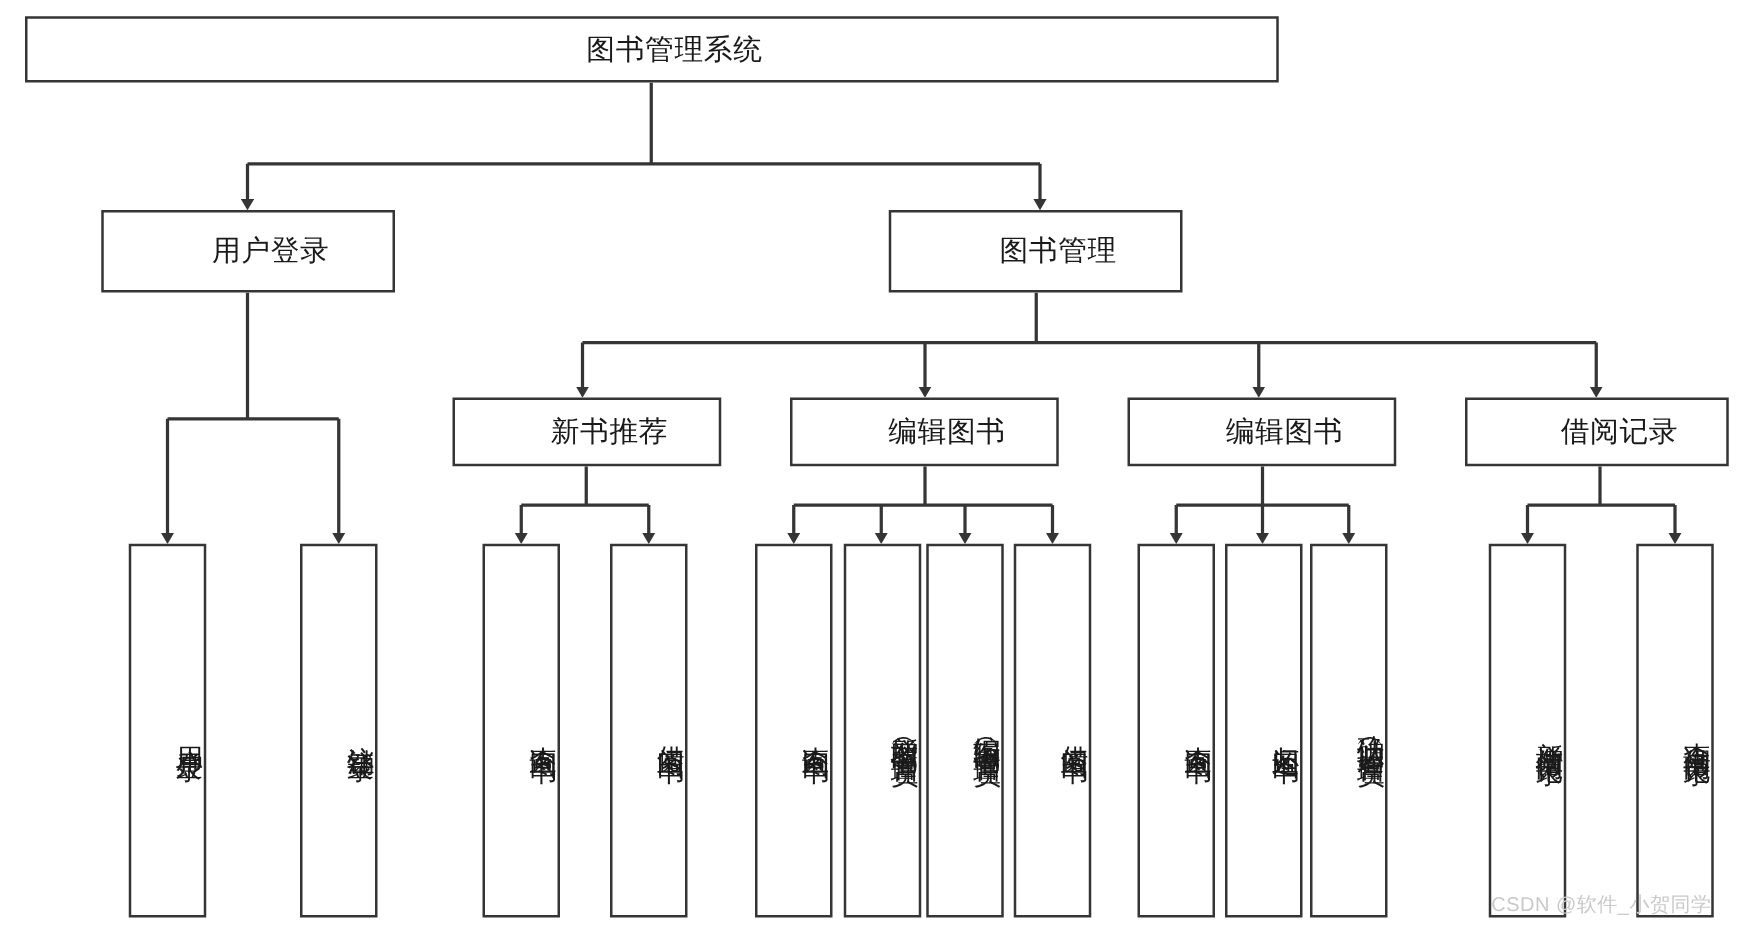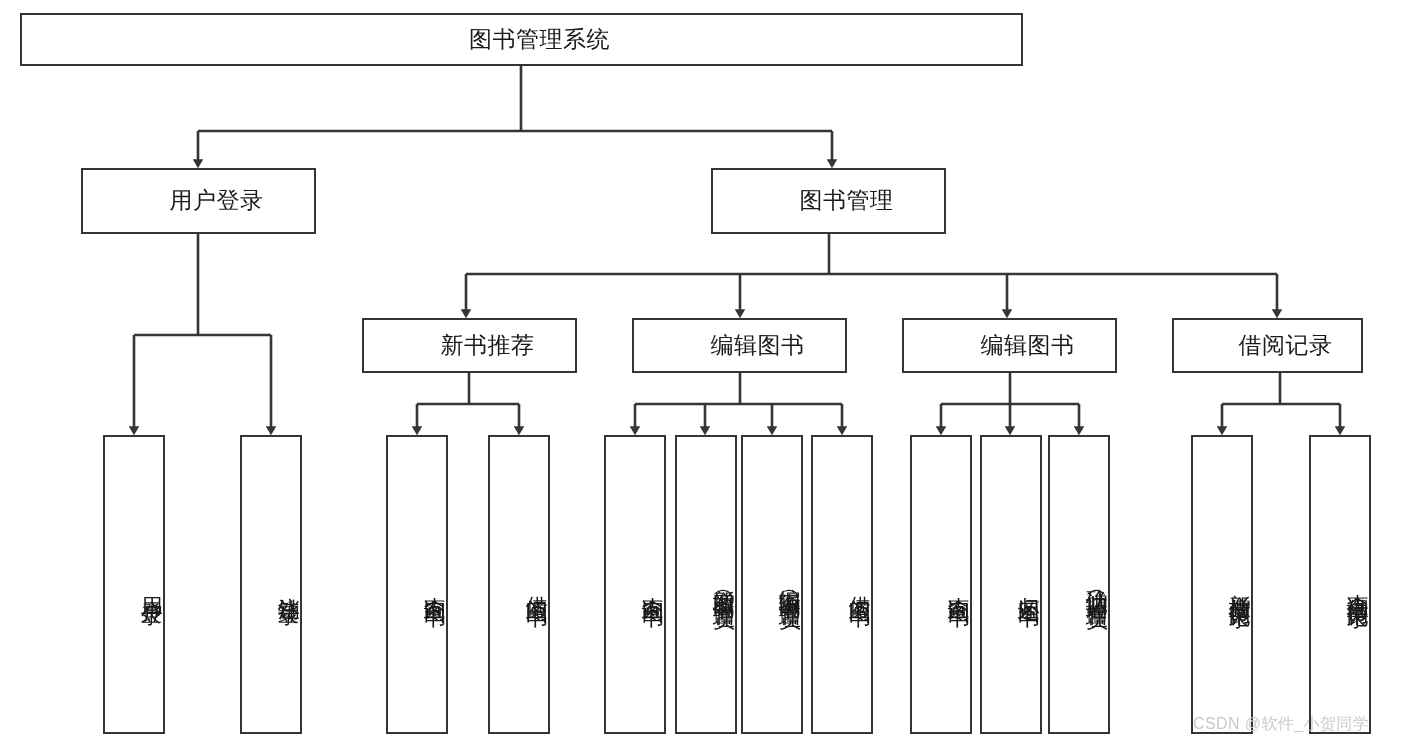--- a/index.html
+++ b/index.html
@@ -147,21 +147,21 @@
   </div>
 
   <div class="node horizontal" style="left:632px; top:318px; width:215px; height:55px;">
     <span class="label">编辑图书</span>
   </div>
 
   <div class="node horizontal" style="left:902px; top:318px; width:215px; height:55px;">
     <span class="label">编辑图书</span>
   </div>
 
-  <div class="node horizontal" style="left:1172px; top:318px; width:191px; height:55px;">
+  <div class="node horizontal" style="left:1172px; top:318px; width:211px; height:55px;">
     <span class="label">借阅记录</span>
   </div>
 
   <div class="node vertical" style="left:103px; top:435px; width:62px; height:299px;">
     <span class="label">用户登录</span>
   </div>
 
   <div class="node vertical" style="left:240px; top:435px; width:62px; height:299px;">
     <span class="label">注销登录</span>
   </div>

